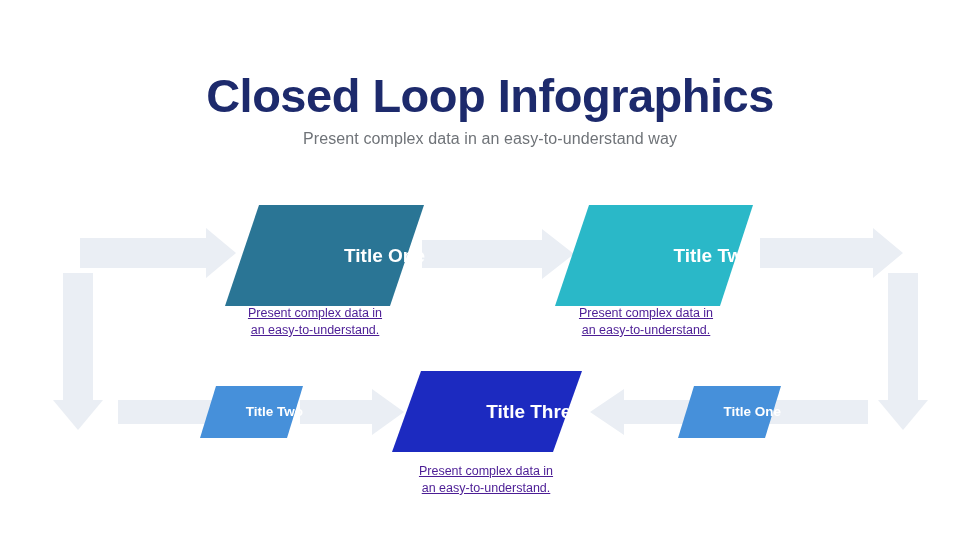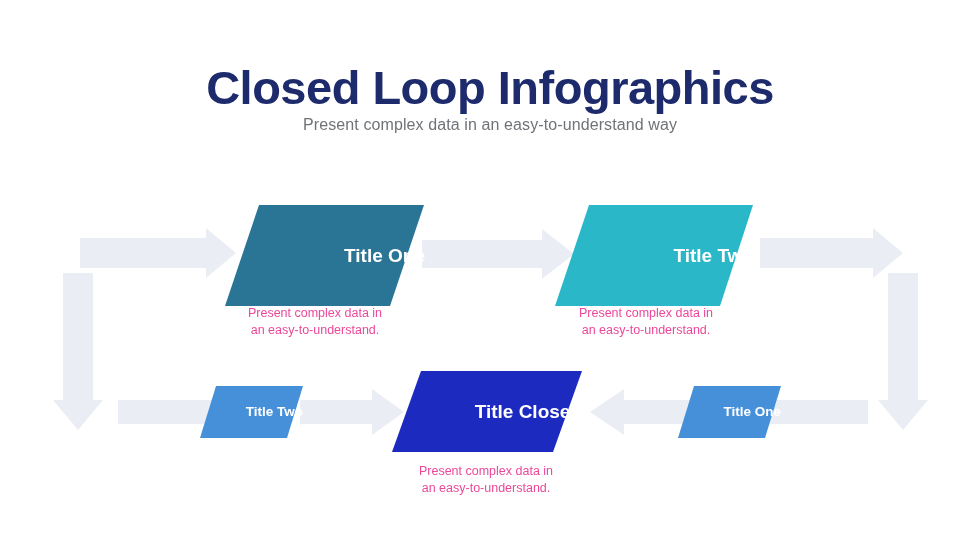--- a/index.html
+++ b/index.html
@@ -28,21 +28,21 @@
     left: 0;
     width: 980px;
     text-align: center;
   }
   .title {
     font-size: 47px;
     font-weight: bold;
     color: #1d2a6c;
     letter-spacing: -0.5px;
     line-height: 1.1;
-    margin: 0;
+    margin: 8px;
   }
   .subtitle {
     margin-top: 2px;
     font-size: 16px;
     color: #6f7378;
     letter-spacing: 0.1px;
   }
 
   
   .diagram {
@@ -66,22 +66,23 @@
     pointer-events: none;
   }
   .node-label.big { font-size: 19px; }
   .node-label.small { font-size: 13.5px; }
 
   .caption {
     position: absolute;
     text-align: center;
     font-size: 12.5px;
     line-height: 1.35;
-    color: #ec4899;
+    color: #4c1d95;
     white-space: pre-line;
+    text-decoration: underline;
   }
 </style>
 </head>
 <body>
 
 <div class="slide">
 
   <div class="header">
     <div class="title">Closed Loop Infographics</div>
     <div class="subtitle">Present complex data in an easy-to-understand way</div>
@@ -115,21 +116,21 @@
       <polygon fill="#4690da" points="216,386 303,386 287,438 200,438"></polygon>
 
       <polygon fill="#4690da" points="694,386 781,386 765,438 678,438"></polygon>
     </svg>
   </div>
 
   <div class="node-label big" style="left:225px; top:245px; width:200px;">Title One</div>
 
   <div class="node-label big" style="left:555px; top:245px; width:199px;">Title Two</div>
 
-  <div class="node-label big" style="left:392px; top:401px; width:190px;">Title Closed</div>
+  <div class="node-label big" style="left:392px; top:401px; width:190px;">Title Three</div>
 
   <div class="node-label small" style="left:200px; top:404px; width:103px;">Title Two</div>
 
   <div class="node-label small" style="left:678px; top:404px; width:103px;">Title One</div>
 
   <div class="caption" style="left:215px; top:305px; width:200px;">Present complex data in
 an easy-to-understand.</div>
 
   <div class="caption" style="left:546px; top:305px; width:200px;">Present complex data in
 an easy-to-understand.</div>

